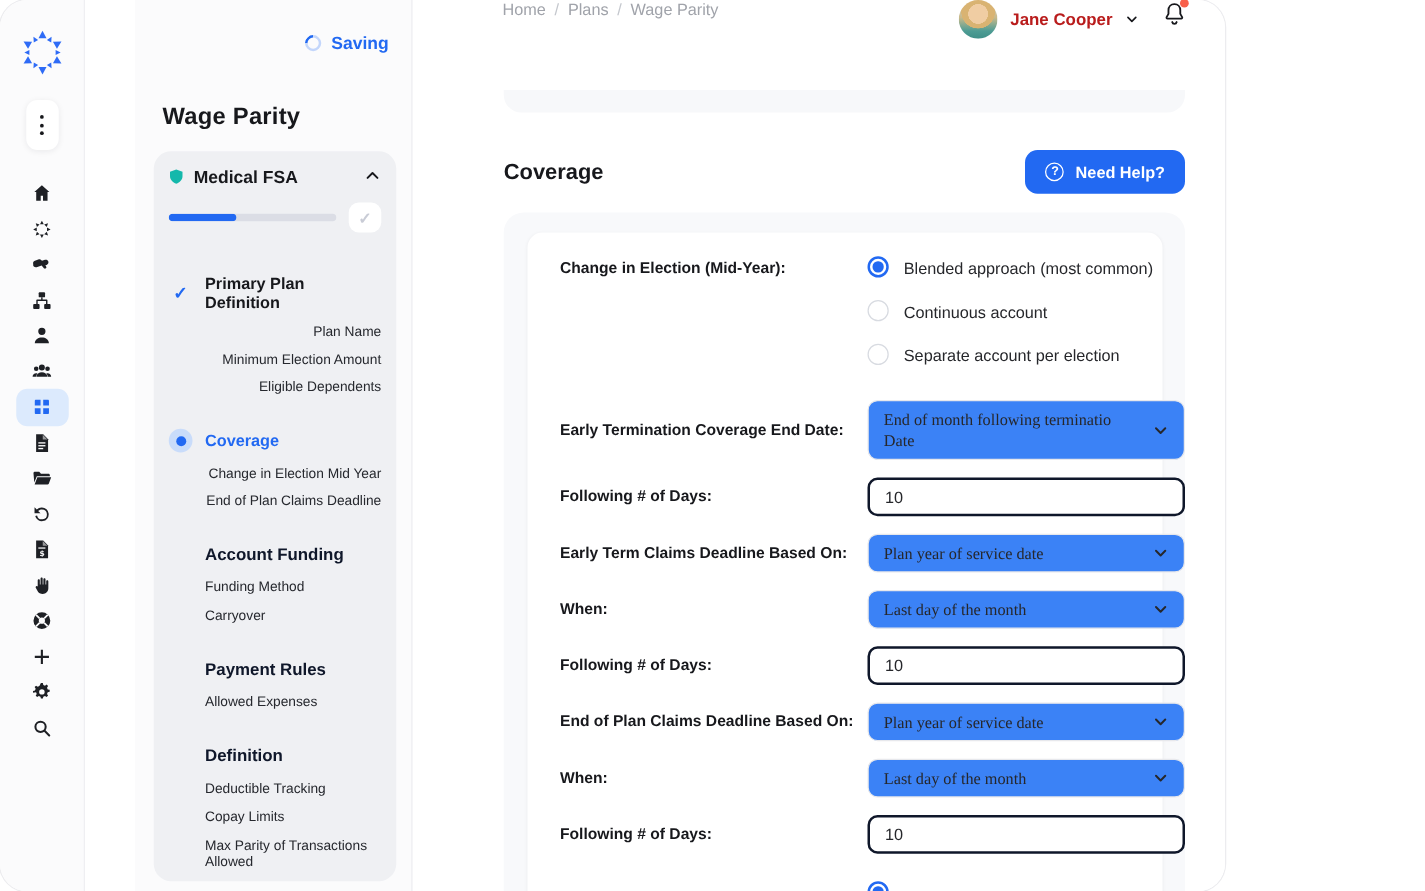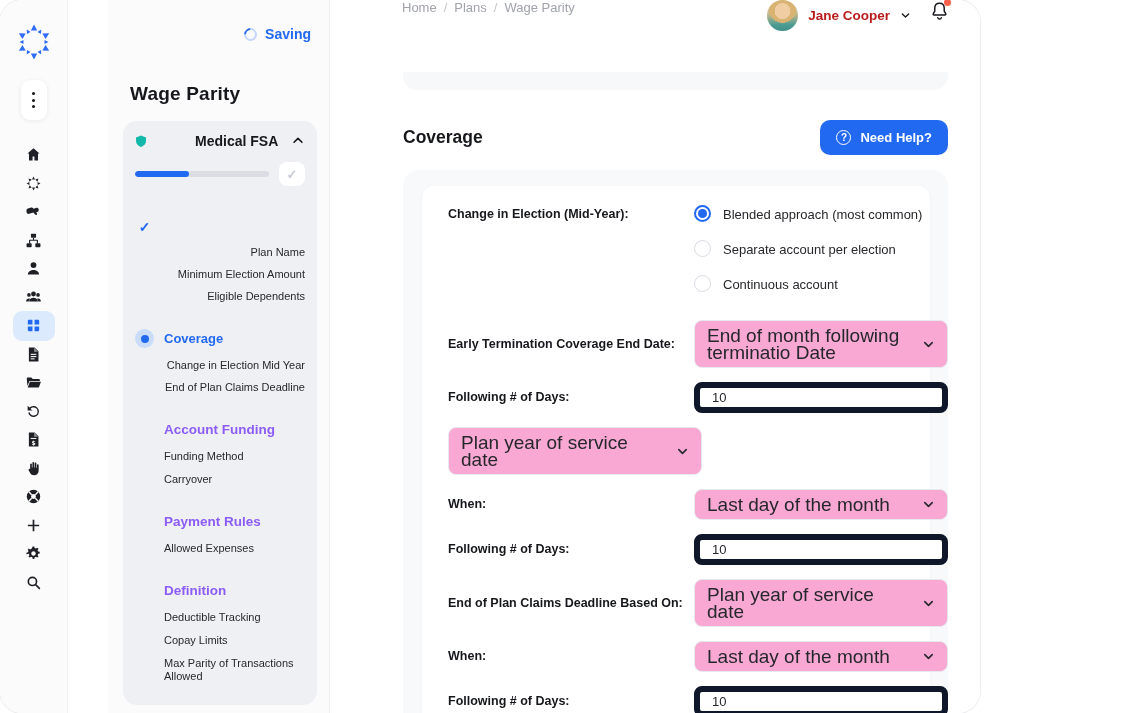--- a/index.html
+++ b/index.html
@@ -27,40 +27,40 @@
   .sidebar { width:222px; flex:none; background:#FBFBFC; border-right:1px solid #EEEEF1;
              display:flex; flex-direction:column; }
   .saving { align-self:flex-end; margin:26px 18px 0 0; display:flex; align-items:center; gap:8px;
             color:#2269F2; font-weight:700; font-size:14px; }
   .spinner { width:13px; height:13px; border-radius:50%; border:2.2px solid #C3D6FB; border-top-color:#2269F2;
              transform:rotate(-45deg); }
   .sb-title { margin:41px 0 0 22px; font-size:19px; font-weight:800; color:#17181C; letter-spacing:.2px; }
   .plan-card { flex:1; margin:16px 12px 8px 15px; background:#EFF0F3; border-radius:14px;
                padding:12px 12px 0 12px; overflow:hidden; }
   .plan-head { display:flex; align-items:center; gap:8px; }
-  .plan-name { font-size:14px; font-weight:800; color:#17181C;margin-left:40px; }
+  .plan-name { font-size:14px; font-weight:800; color:#17181C; }
   .plan-head .collapse { margin-left:auto; display:flex; cursor:pointer; }
   .shield { width:12px; height:13px; display:flex; }
   .progress-row { display:flex; align-items:center; gap:10px; margin-top:13px; }
   .progress { flex:1; height:6px; border-radius:3px; background:#DBDDE5; overflow:hidden; }
   .progress i { display:block; height:100%; border-radius:3px; background:#2269F2; }
   .check-badge { width:26px; height:24px; flex:none; background:#fff; border-radius:8px; color:#C9CCD6;
                  font-size:13px; font-weight:700; display:flex; align-items:center; justify-content:center; }
   .nav { margin-top:33px; }
   .nav-sec { margin-bottom:26px; }
   .sec-head { display:flex; align-items:center; gap:10px; font-size:13px; font-weight:800; color:#17181C; cursor:pointer; }
   .sec-head .mark { width:19px; flex:none; display:flex; align-items:center; justify-content:center; }
   .done-check { color:#2269F2; font-size:14px; font-weight:900; }
   .dot-wrap { width:19px; height:19px; border-radius:50%; background:#C9DCFA; display:flex;
               align-items:center; justify-content:center; }
   .dot-wrap b { width:8px; height:8px; border-radius:50%; background:#2269F2; }
   .sec-head.active .sec-label { color:#2269F2; }
   .sec-items { margin:11px 0 0 29px; display:flex; flex-direction:column; gap:9px;align-items:flex-end; }
   .sec-items span { font-size:11px; line-height:13px; color:#26282E; max-width:146px; cursor:pointer; }
-  .ghost { margin:28px 0 0 29px; font-size:13.5px; font-weight:700; color:#8b5cf6; cursor:pointer; }
+  .ghost { margin:28px 0 0 29px; font-size:13.5px; font-weight:700; color:#0f172a; cursor:pointer; }
   .ghost-items { margin:13px 0 0 29px; display:flex; flex-direction:column; gap:10px; }
   .ghost-items span { font-size:11px; line-height:13px; color:#26282E; max-width:146px; cursor:pointer; }
 
   
   .main { flex:1; min-width:0; display:flex; flex-direction:column; background:#fff; }
   .topbar { height:72px; flex:none; display:flex; align-items:flex-start; padding:0 30px 0 32px; }
   .crumbs { font-size:13px; color:#A0A3AA; display:flex; gap:7px; }
   .crumbs .sep { color:#C4C7CD; }
   .crumbs span { cursor:pointer; }
   .user { margin-left:auto; display:flex; align-items:center; gap:10px; cursor:pointer; }
@@ -86,25 +86,25 @@
   .outer-card { flex:1; margin:15px 32px 0 33px; background:#F8F9FB; border-radius:16px 16px 0 0;
                 padding:16px 18px 0 19px; }
   .inner-card { background:#fff; border-radius:12px 12px 0 0; height:100%; padding:19px 26px 0;
                 box-shadow:0 1px 3px rgba(18,22,33,.05); }
 
   .frow { display:flex; align-items:center; margin-bottom:14px; }
   .frow.top { align-items:flex-start; margin-bottom:28px; }
   .flabel { width:246px; flex:none; font-size:12.5px; font-weight:700; color:#17181C; line-height:15px; }
   .frow.top .flabel { padding-top:2px; }
   .fctrl { width:254px; flex:none; }
-  .select { display:flex; align-items:center; gap:8px; background:#f9a8d4; border:1px solid #E7E8EC;
-            border-radius:8px; padding:6px 12px; min-height:31px; font-size:19px; color:#26272B; cursor:pointer; }
+  .select { display:flex; align-items:center; gap:8px; background:#3b82f6; border:1px solid #E7E8EC;
+            border-radius:8px; padding:6px 12px; min-height:31px; font-size:13px; color:#26272B; cursor:pointer;font-family:Liberation Serif, serif; }
   .select .txt { flex:1; line-height:17px; }
   .select svg { flex:none; }
-  .tinput { width:100%; height:31px; border:6px solid #0f172a; border-radius:8px; padding:0 12px;
+  .tinput { width:100%; height:31px; border:2px solid #0f172a; border-radius:8px; padding:0 12px;
             font-size:13px; color:#26272B; background:#fff; font-family:inherit; outline:none; }
   .radio-col { display:flex; flex-direction:column; gap:18px; }
   .radio { display:flex; align-items:flex-end; gap:12px; font-size:13px; color:#26272B; cursor:pointer; }
   .rdo { width:17px; height:17px; border-radius:50%; border:1.5px solid #D8DBE1; background:#fff; flex:none; }
   .rdo.on { border:2px solid #2269F2; position:relative; }
   .rdo.on::after { content:""; position:absolute; inset:2.2px; border-radius:50%; background:#2269F2; }
   .partial-row { margin-top:22px; margin-bottom:0; }
 </style>
 </head>
 <body>
@@ -266,20 +266,21 @@
             <i id="progress-fill" style="width: 40%;"></i>
           </span>
         <span class="check-badge">✓</span>
       </div>
 
       <div class="nav">
 
         <div class="nav-sec">
           <div class="sec-head">
             <span class="mark done-check">✓</span>
+            <span class="sec-label">Primary Plan Definition</span>
           </div>
           <div class="sec-items">
             <span>Plan Name</span>
             <span>Minimum Election Amount</span>
             <span>Eligible Dependents</span>
           </div>
         </div>
 
         <div class="nav-sec">
           <div class="sec-head active">
@@ -356,25 +357,25 @@
 
         <div class="frow top">
           <div class="flabel">Change in Election (Mid-Year):</div>
           <div class="fctrl radio-col">
             <label class="radio">
               <span class="rdo on"></span>
               <span>Blended approach (most common)</span>
             </label>
             <label class="radio">
               <span class="rdo"></span>
-              <span>Separate account per election</span>
+              <span>Continuous account</span>
             </label>
             <label class="radio">
               <span class="rdo"></span>
-              <span>Continuous account</span>
+              <span>Separate account per election</span>
             </label>
           </div>
         </div>
 
         <div class="frow">
           <div class="flabel">Early Termination Coverage End Date:</div>
           <div class="fctrl">
             <div class="select">
               <span class="txt">End of month following terminatio Date</span>
               <svg width="13" height="13" viewBox="0 0 14 14" fill="none">
@@ -385,20 +386,21 @@
         </div>
 
         <div class="frow">
           <div class="flabel">Following # of Days:</div>
           <div class="fctrl">
             <input class="tinput" value="10" style="">
           </div>
         </div>
 
         <div class="frow">
+          <div class="flabel">Early Term Claims Deadline  Based On:</div>
           <div class="fctrl">
             <div class="select">
               <span class="txt">Plan year of service date</span>
               <svg width="13" height="13" viewBox="0 0 14 14" fill="none">
                   <path d="m3 5 4 4 4-4" stroke="#26272B" stroke-width="1.7" stroke-linecap="round" stroke-linejoin="round"></path>
                 </svg>
             </div>
           </div>
         </div>
 

